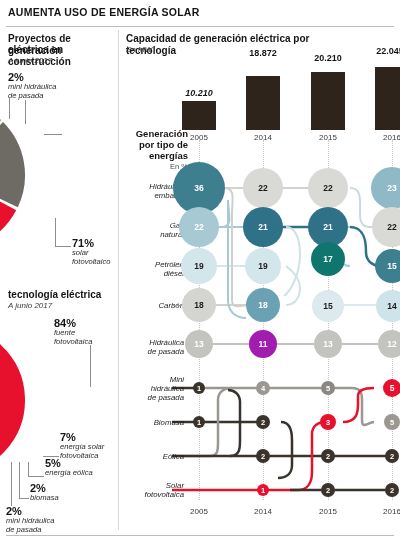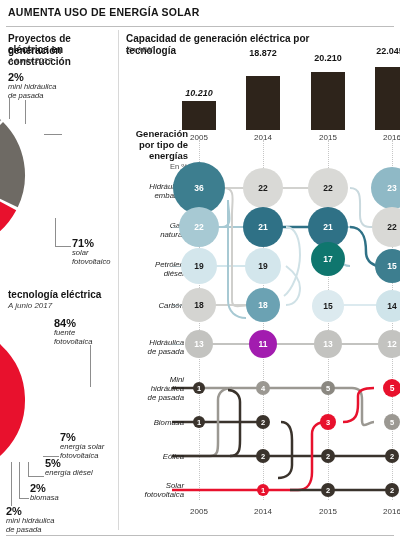--- a/index.html
+++ b/index.html
@@ -153,21 +153,21 @@
 
     <div style="position:absolute;left:60px;top:432px;width:60px;">
       <div class="pct">7%</div>
       <div class="pct-lbl">energía solar</div>
       <div class="pct-lbl">fotovoltaica</div>
     </div>
     <div class="leader" style="left:43px;top:456px;width:16px;height:1px;"></div>
 
     <div style="position:absolute;left:45px;top:458px;width:70px;">
       <div class="pct">5%</div>
-      <div class="pct-lbl">energía diésel</div>
+      <div class="pct-lbl">energía eólica</div>
     </div>
     <div class="leader" style="left:28px;top:462px;width:1px;height:14px;"></div>
     <div class="leader" style="left:28px;top:476px;width:16px;height:1px;"></div>
 
     <div style="position:absolute;left:30px;top:483px;width:70px;">
       <div class="pct">2%</div>
       <div class="pct-lbl">biomasa</div>
     </div>
     <div class="leader" style="left:19px;top:462px;width:1px;height:36px;"></div>
     <div class="leader" style="left:19px;top:498px;width:10px;height:1px;"></div>

